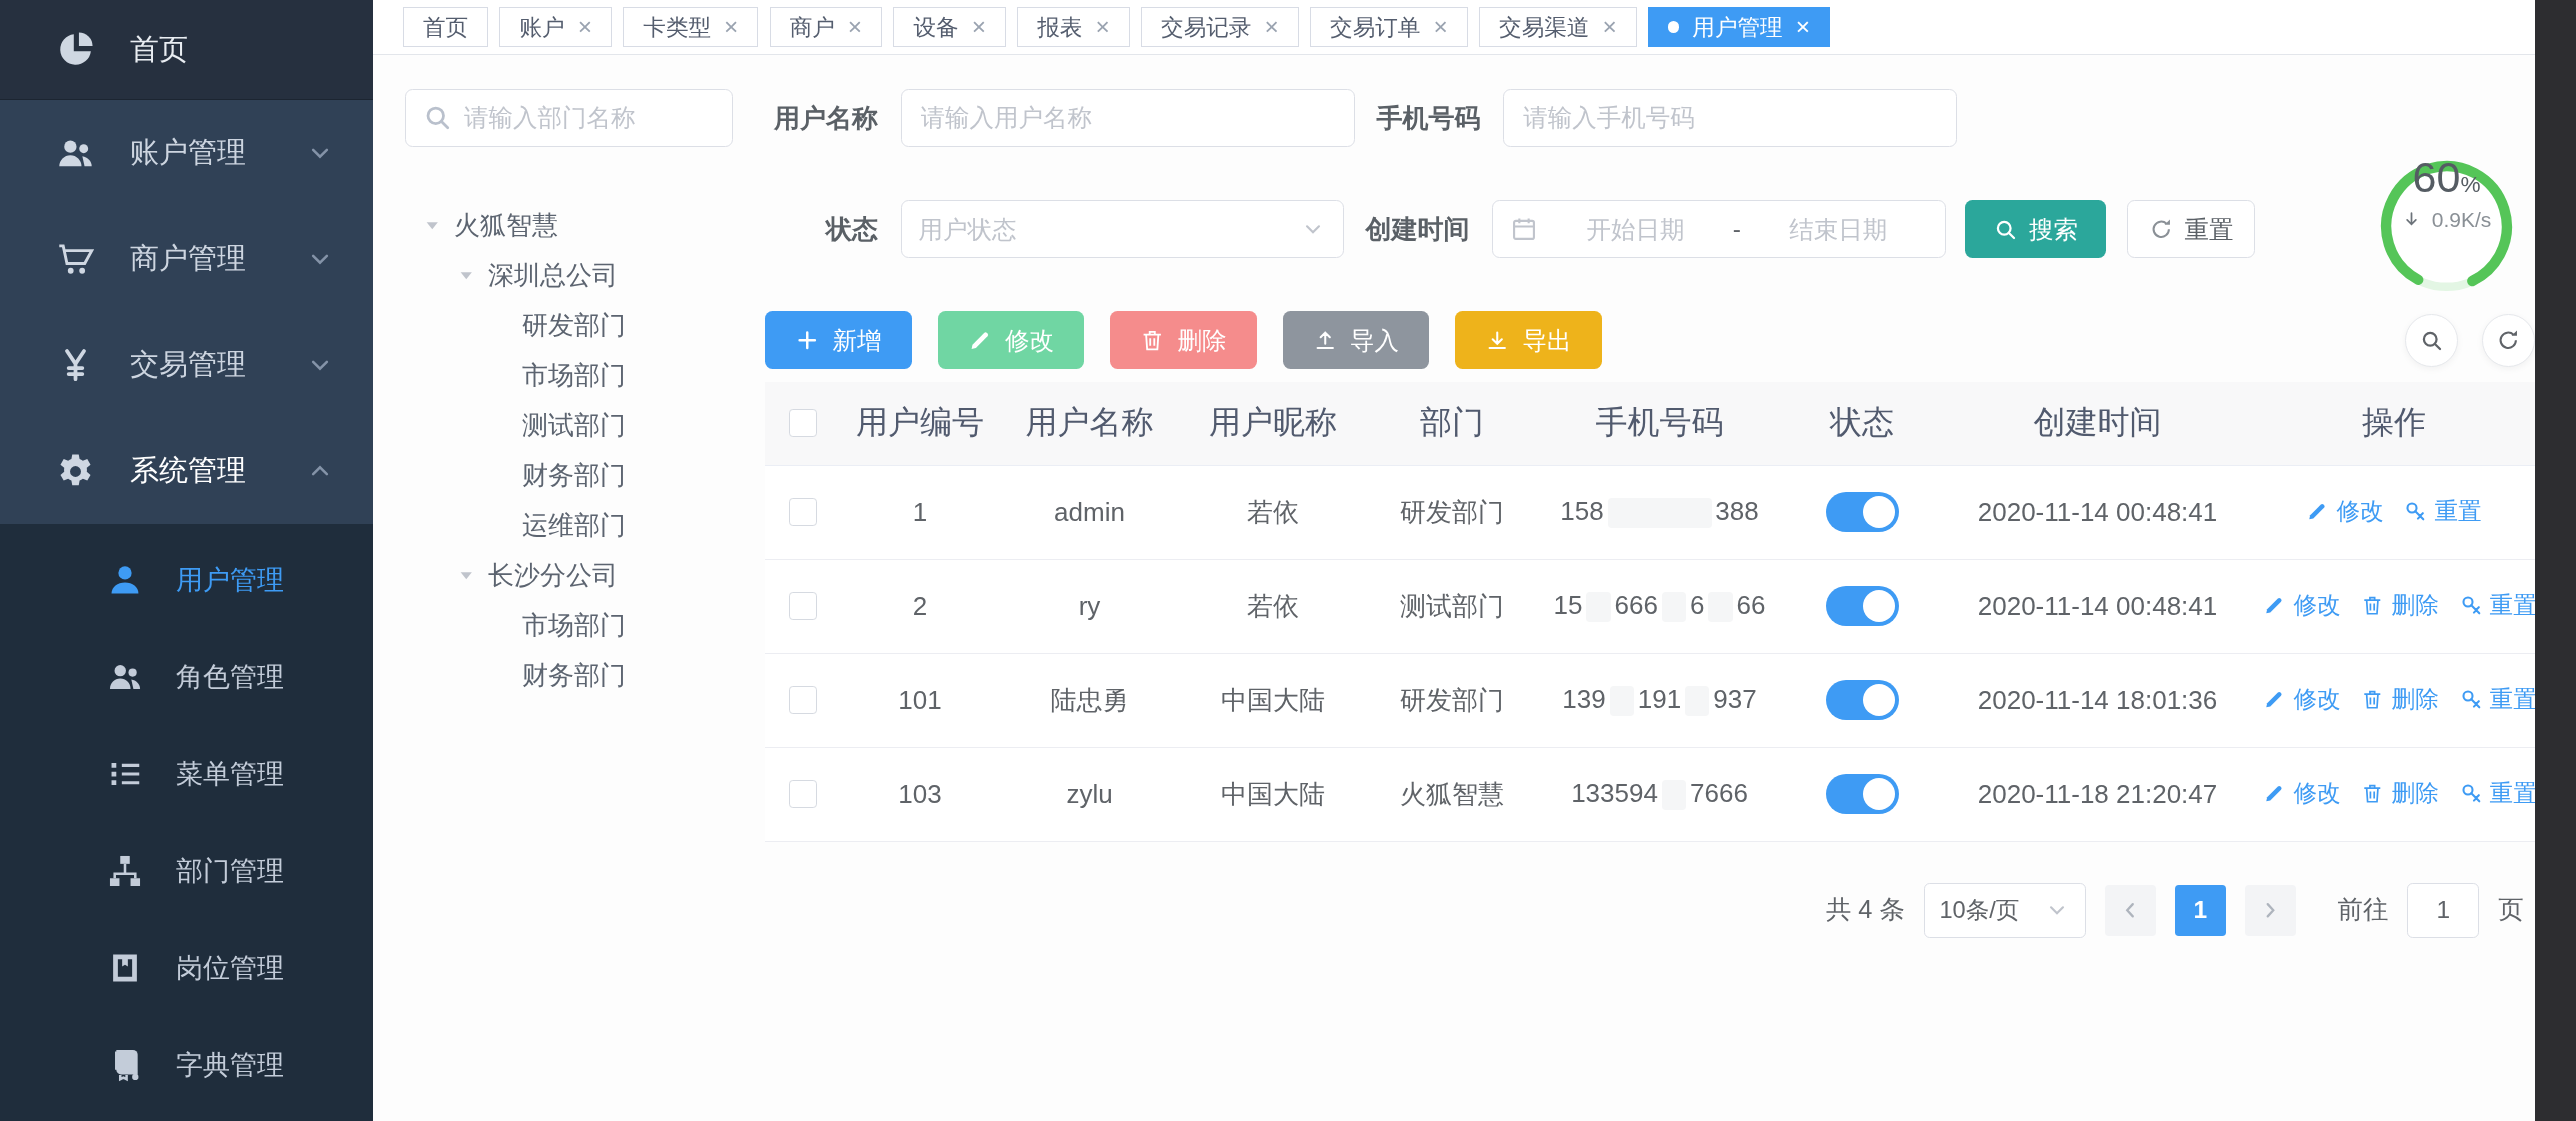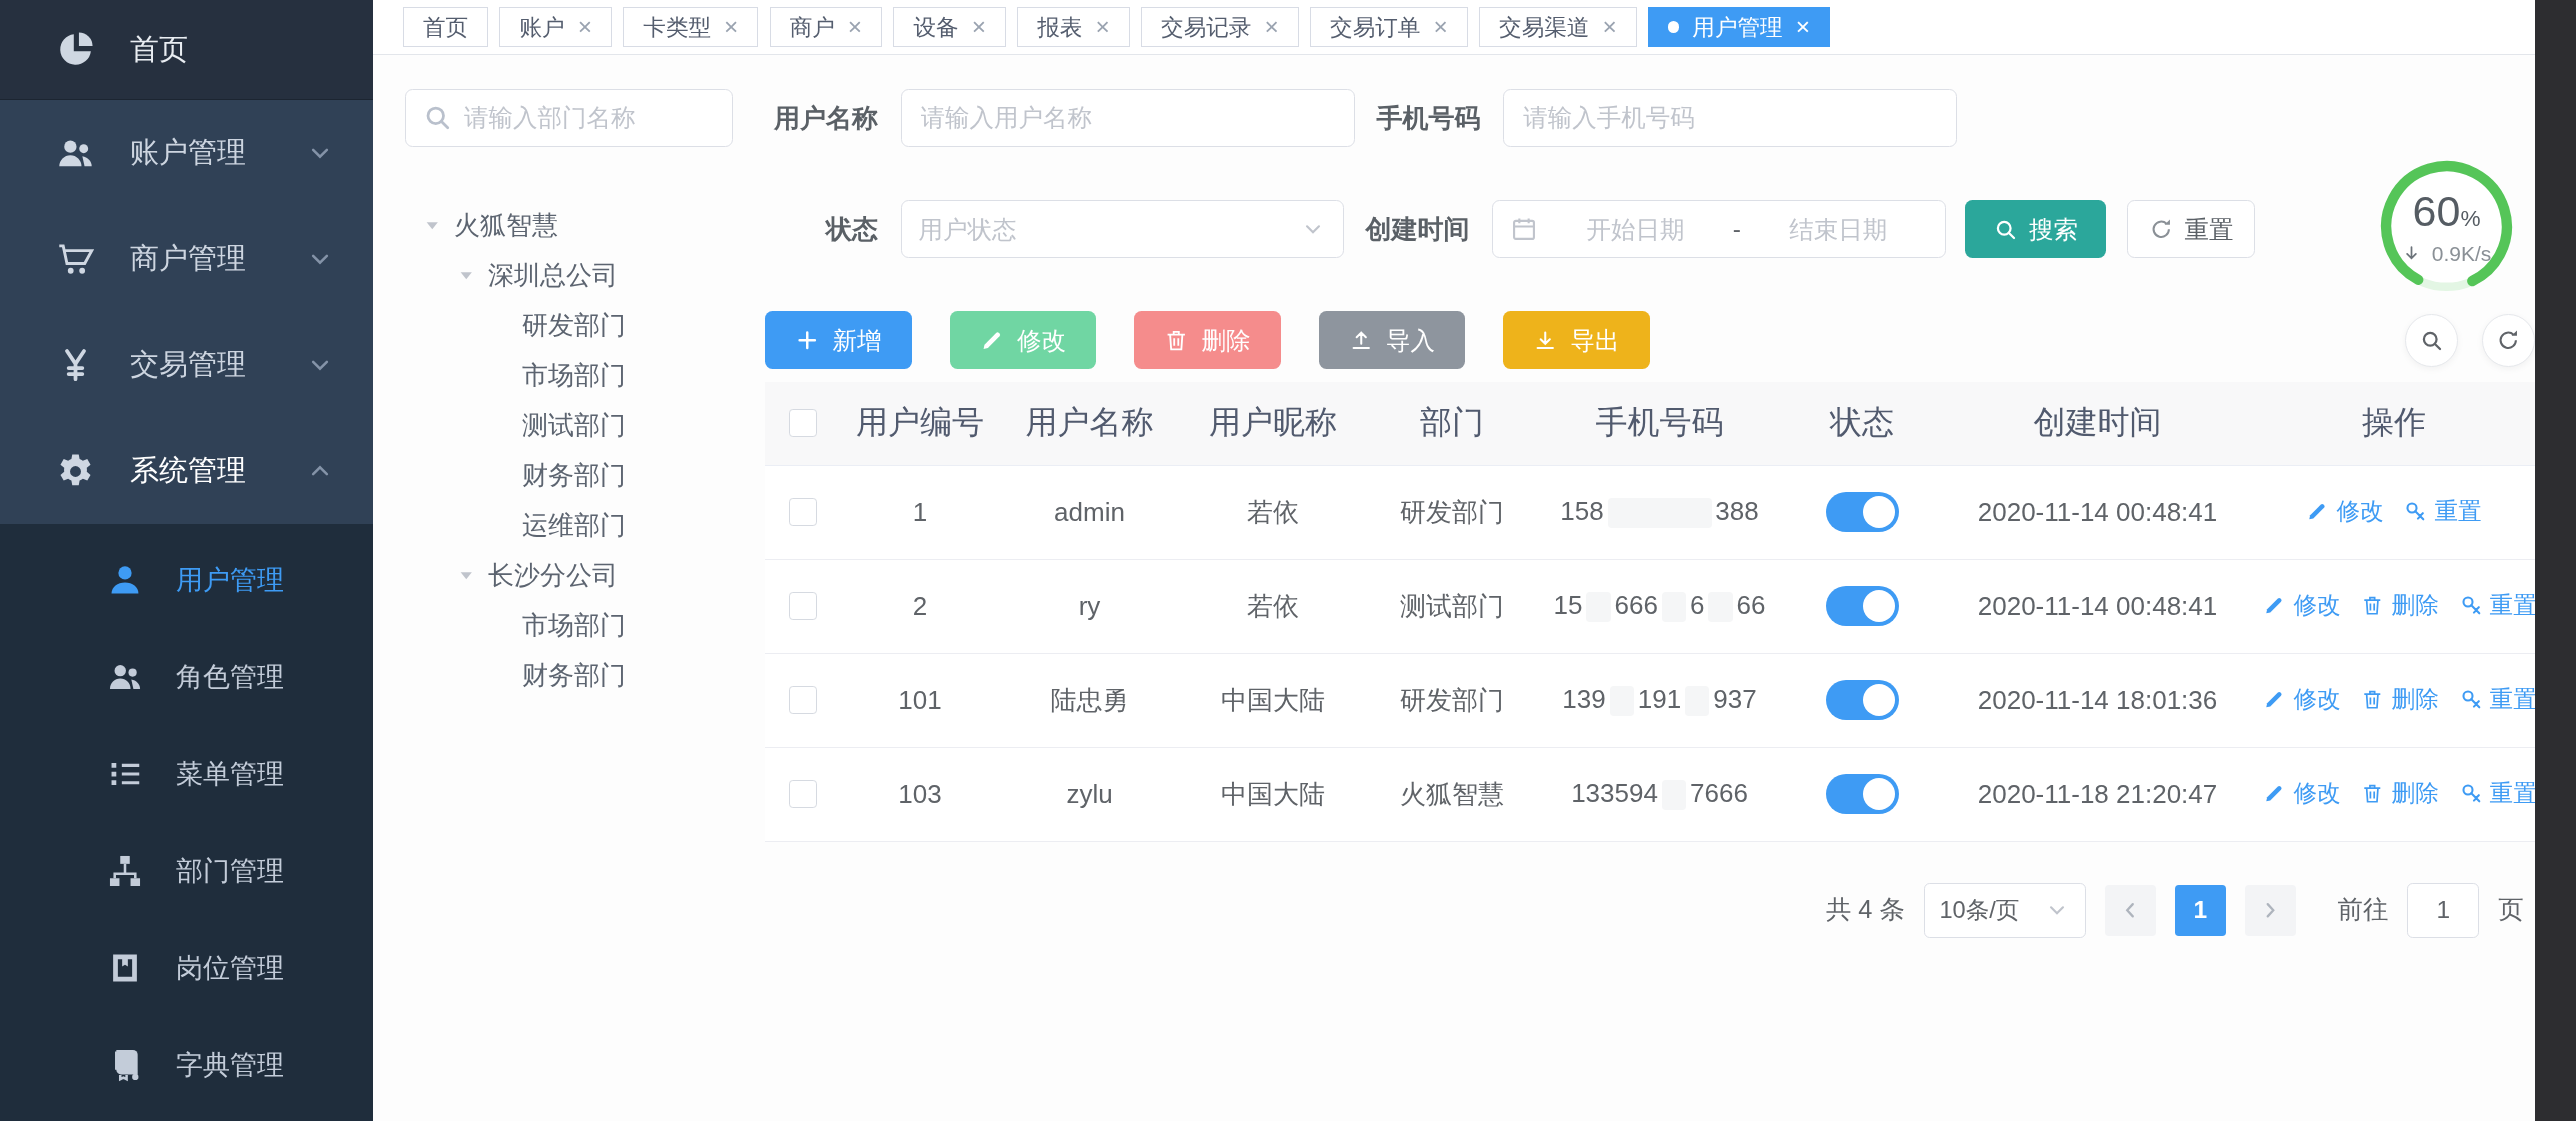--- a/index.html
+++ b/index.html
@@ -65,21 +65,21 @@
   .fdate .cal{width:28px;height:28px;color:#c0c4cc;flex-shrink:0}
   .fdate .ph{flex:1;text-align:center;font-size:24.5px;color:#c0c4cc}
   .fdate .sep{color:#5f6368;font-size:24.5px}
   .btn-search{margin-left:19px;width:141px;height:58px;border:none;border-radius:7.5px;background:var(--search_button);color:#fff;font-size:24.5px;display:inline-flex;align-items:center;justify-content:center;gap:11.3px;cursor:pointer}
   .btn-search .ic{width:24.5px;height:24.5px}
   .btn-reset{margin-left:21px;width:128px;height:58px;border:1.9px solid #dcdfe6;border-radius:7.5px;background:#fff;color:#5a6066;font-size:24.5px;display:inline-flex;align-items:center;justify-content:center;gap:11.3px;cursor:pointer}
   .btn-reset .ic{width:24.5px;height:24.5px;color:#8a9096}
 
   
   .toolbar{display:flex;align-items:center;margin-bottom:13px}
-  .tbtn{height:58px;border:none;border-radius:7.5px;color:#fff;font-size:24.5px;display:inline-flex;align-items:center;justify-content:center;gap:13px;padding:0 30px;margin-right:38px;cursor:pointer}
+  .tbtn{height:58px;border:none;border-radius:7.5px;color:#fff;font-size:24.5px;display:inline-flex;align-items:center;justify-content:center;gap:13px;padding:0 30px;margin-right:26px;cursor:pointer}
   .tbtn .ic{width:24.5px;height:24.5px}
   .tbtn.add{background:var(--accent)}
   .tbtn.edit{background:var(--edit_button)}
   .tbtn.del{background:var(--delete_button)}
   .tbtn.imp{background:var(--import_button)}
   .tbtn.exp{background:var(--export_button)}
   .tool-right{margin-left:auto;display:flex;gap:24.5px}
   .circle-btn{width:53px;height:53px;border-radius:50%;border:1.9px solid #e6e8ec;background:#fff;display:inline-flex;align-items:center;justify-content:center;color:#5f6368;cursor:pointer;box-shadow:0 1.9px 7.5px rgba(0,0,0,.05)}
   .circle-btn .ic{width:24.5px;height:24.5px}
 
@@ -98,21 +98,21 @@
   .pager{display:flex;align-items:center;justify-content:flex-end;margin-top:41px;font-size:25.4px;color:#5f6368;gap:19px;padding-right:11.3px}
   .pg-size{width:162px;height:55px;border:1.9px solid #dcdfe6;border-radius:5.7px;background:#fff;display:inline-flex;align-items:center;justify-content:center;gap:25px;font-size:23.6px;color:#5f6368;cursor:pointer}
   .pg-arrow{width:51px;height:51px;border:none;border-radius:3.8px;background:#f3f4f6;color:#aeb4bd;display:inline-flex;align-items:center;justify-content:center;cursor:pointer}
   .pg-arrow .ic{width:24.5px;height:24.5px}
   .pg-num{width:51px;height:51px;border:none;border-radius:3.8px;background:var(--accent);color:#fff;font-size:24.5px;font-weight:bold;cursor:pointer}
   .pg-goto{margin-left:22.6px}
   .pg-input{width:72px;height:55px;border:1.9px solid #dcdfe6;border-radius:5.7px;text-align:center;font-size:24.5px;color:#5f6368;outline:none;background:#fff}
 
   
   .gauge{position:absolute;top:98px;right:15px;width:147px;height:147px}
-  .gtext{position:absolute;inset:0;display:flex;flex-direction:column;align-items:center;justify-content:center}
+  .gtext{position:absolute;inset:0;display:flex;flex-direction:column;align-items:center;}
   .grow{display:flex;align-items:baseline}
   .gpct{font-size:43px;color:#555c63}
   .gunit{font-size:22.6px;color:#555c63}
   .gspeed{font-size:21px;color:#8a9096;display:flex;align-items:center;gap:11px;margin-top:5.7px}
   .gspeed .ic{width:19px;height:19px;color:#6c737a}
 
   .right-strip{width:41px;background:var(--strip_bg);flex-shrink:0}
 </style>
 </head>
 <body>

